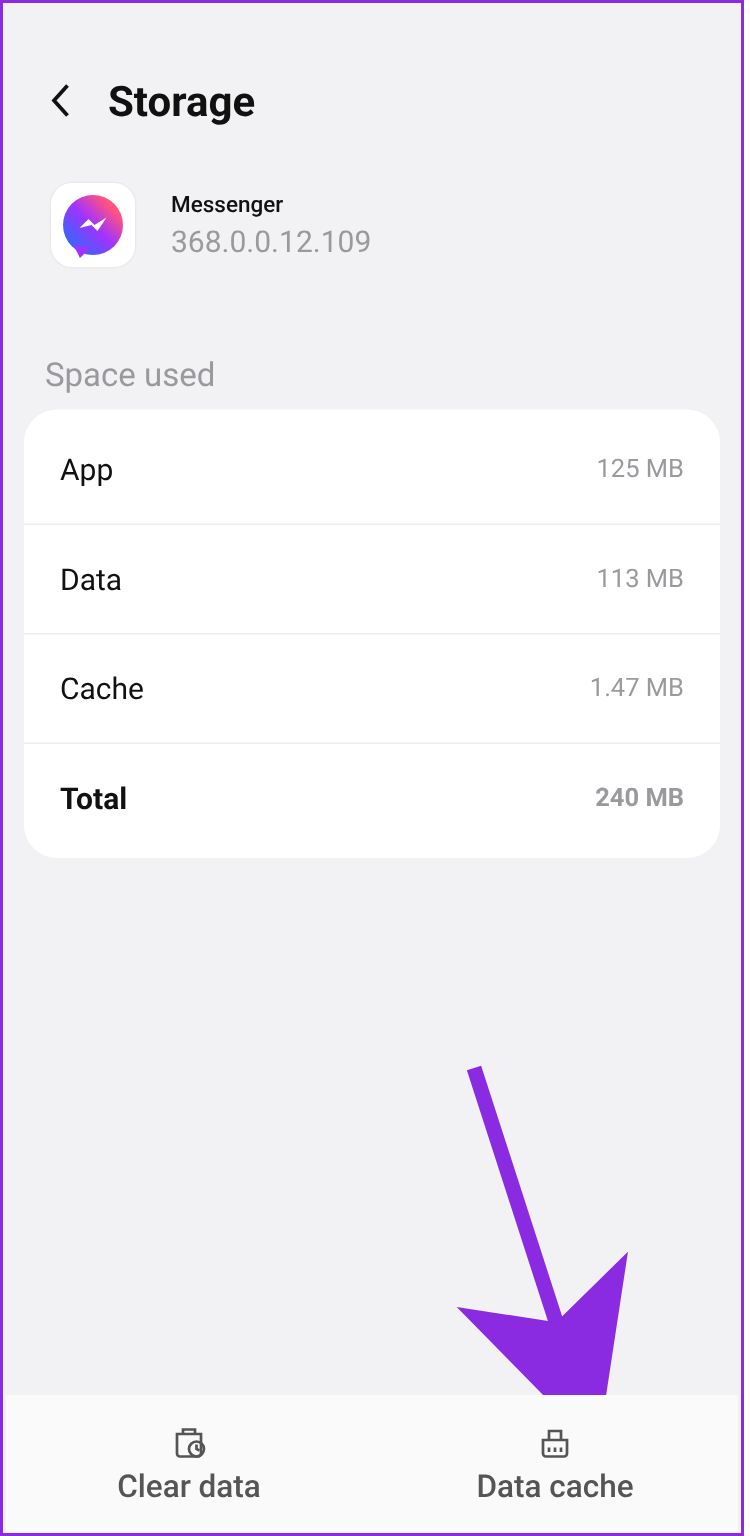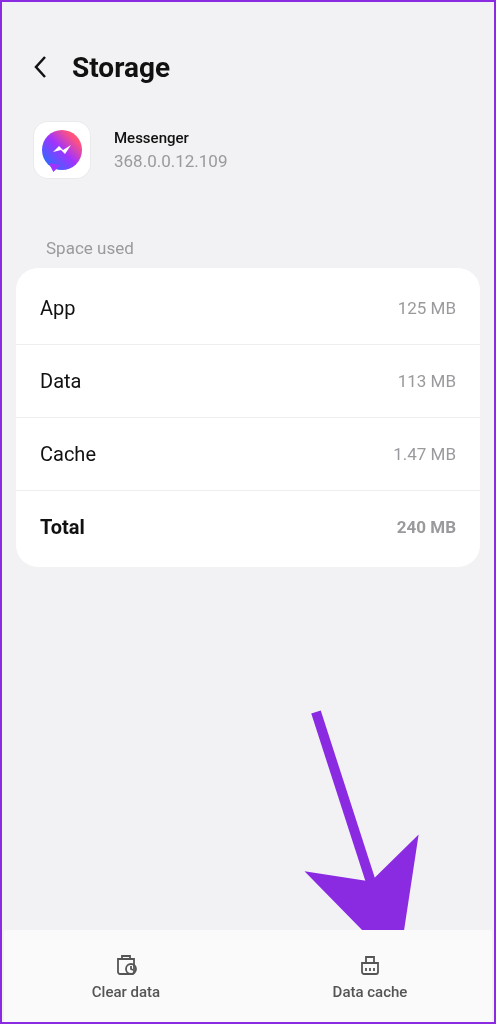--- a/index.html
+++ b/index.html
@@ -64,26 +64,26 @@
     width:0;height:0;
     border-left:6px solid transparent;
     border-right:6px solid transparent;
     border-top:8px solid #a033ff;
     transform: rotate(10deg);
   }
   .app-icon .bolt{
     width:22px;height:12px;
   }
   .app-info .name { font-size: 15px; font-weight:500; color:#111; }
-  .app-info .ver  { font-size: 17px; color:#9a9a9e; margin-top:4px; }
+  .app-info .ver  { font-size: 20px; color:#9a9a9e; margin-top:4px; }
 
   .section-label{
-    font-size: 17px;
+    font-size: 22px;
     color:#9a9a9e;
-    padding: 32px 28px 10px 44px;
+    padding: 32px 28px 10px 28px;
   }
   .card{
     background:#fff;
     border-radius: 22px;
     margin: 0 14px;
     padding: 4px 0;
   }
   .row{
     display:flex;
     justify-content:space-between;
@@ -107,21 +107,21 @@
     display:flex;
     flex-direction:column;
     align-items:center;
     justify-content:center;
     gap:6px;
   }
   .bottom-btn svg{
     width:26px;height:26px;
     stroke:#555; stroke-width:1.8; fill:none;
   }
-  .bottom-btn .lbl{ font-size:15px; color:#555; font-weight:500;}
+  .bottom-btn .lbl{ font-size:21px; color:#555; font-weight:500;}
 
   .arrow-annot{
     position:absolute;
     left: 300px;
     top: 700px;
     pointer-events:none;
   }
 </style>
 </head>
 <body>

